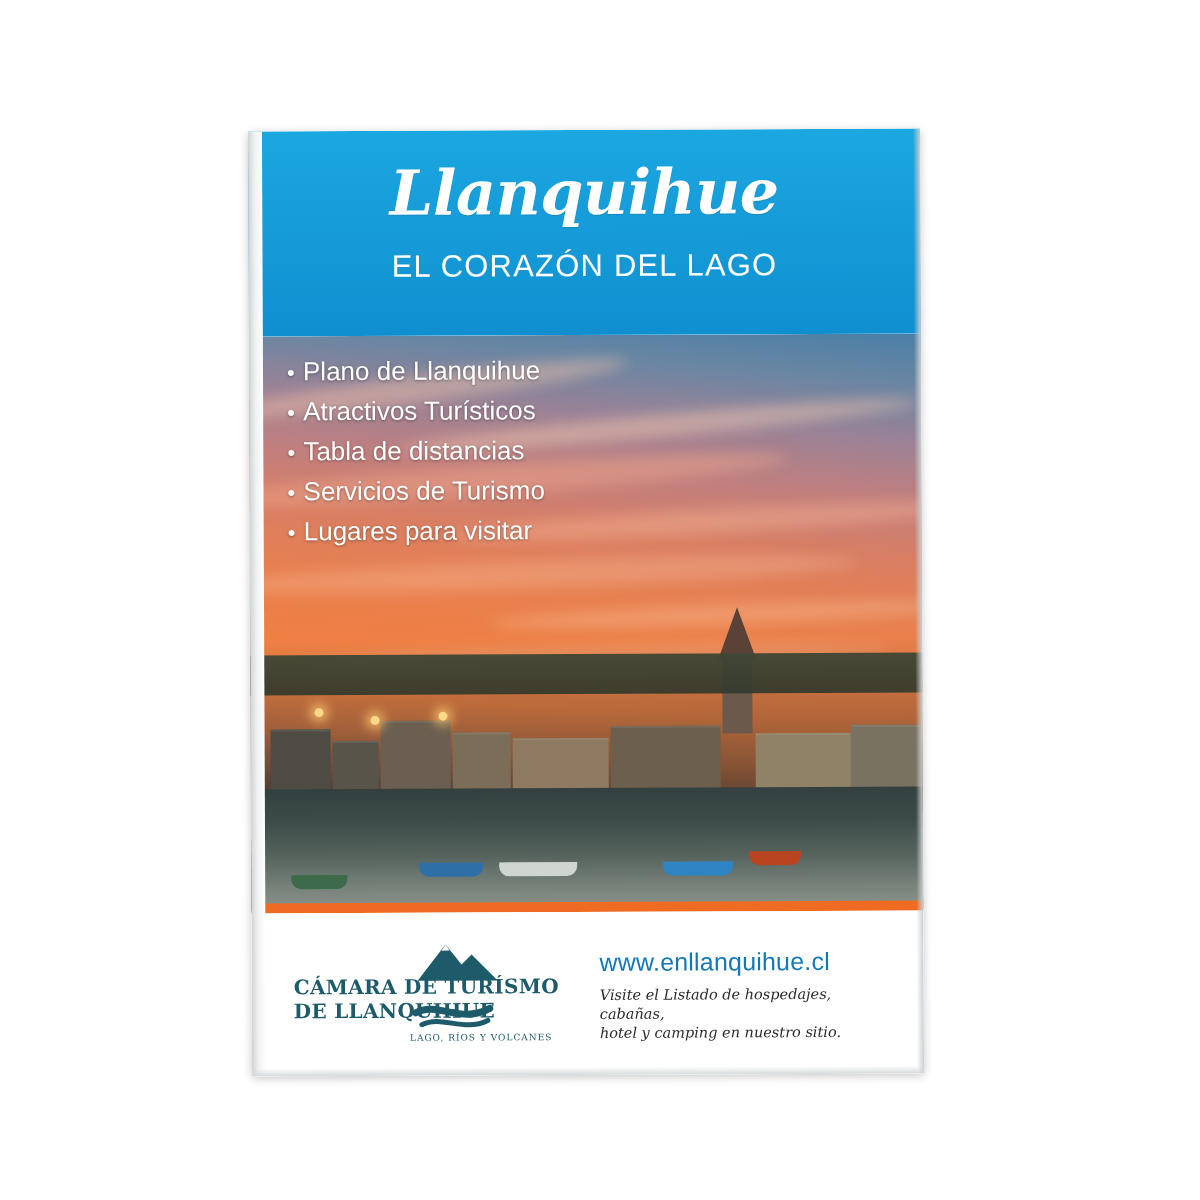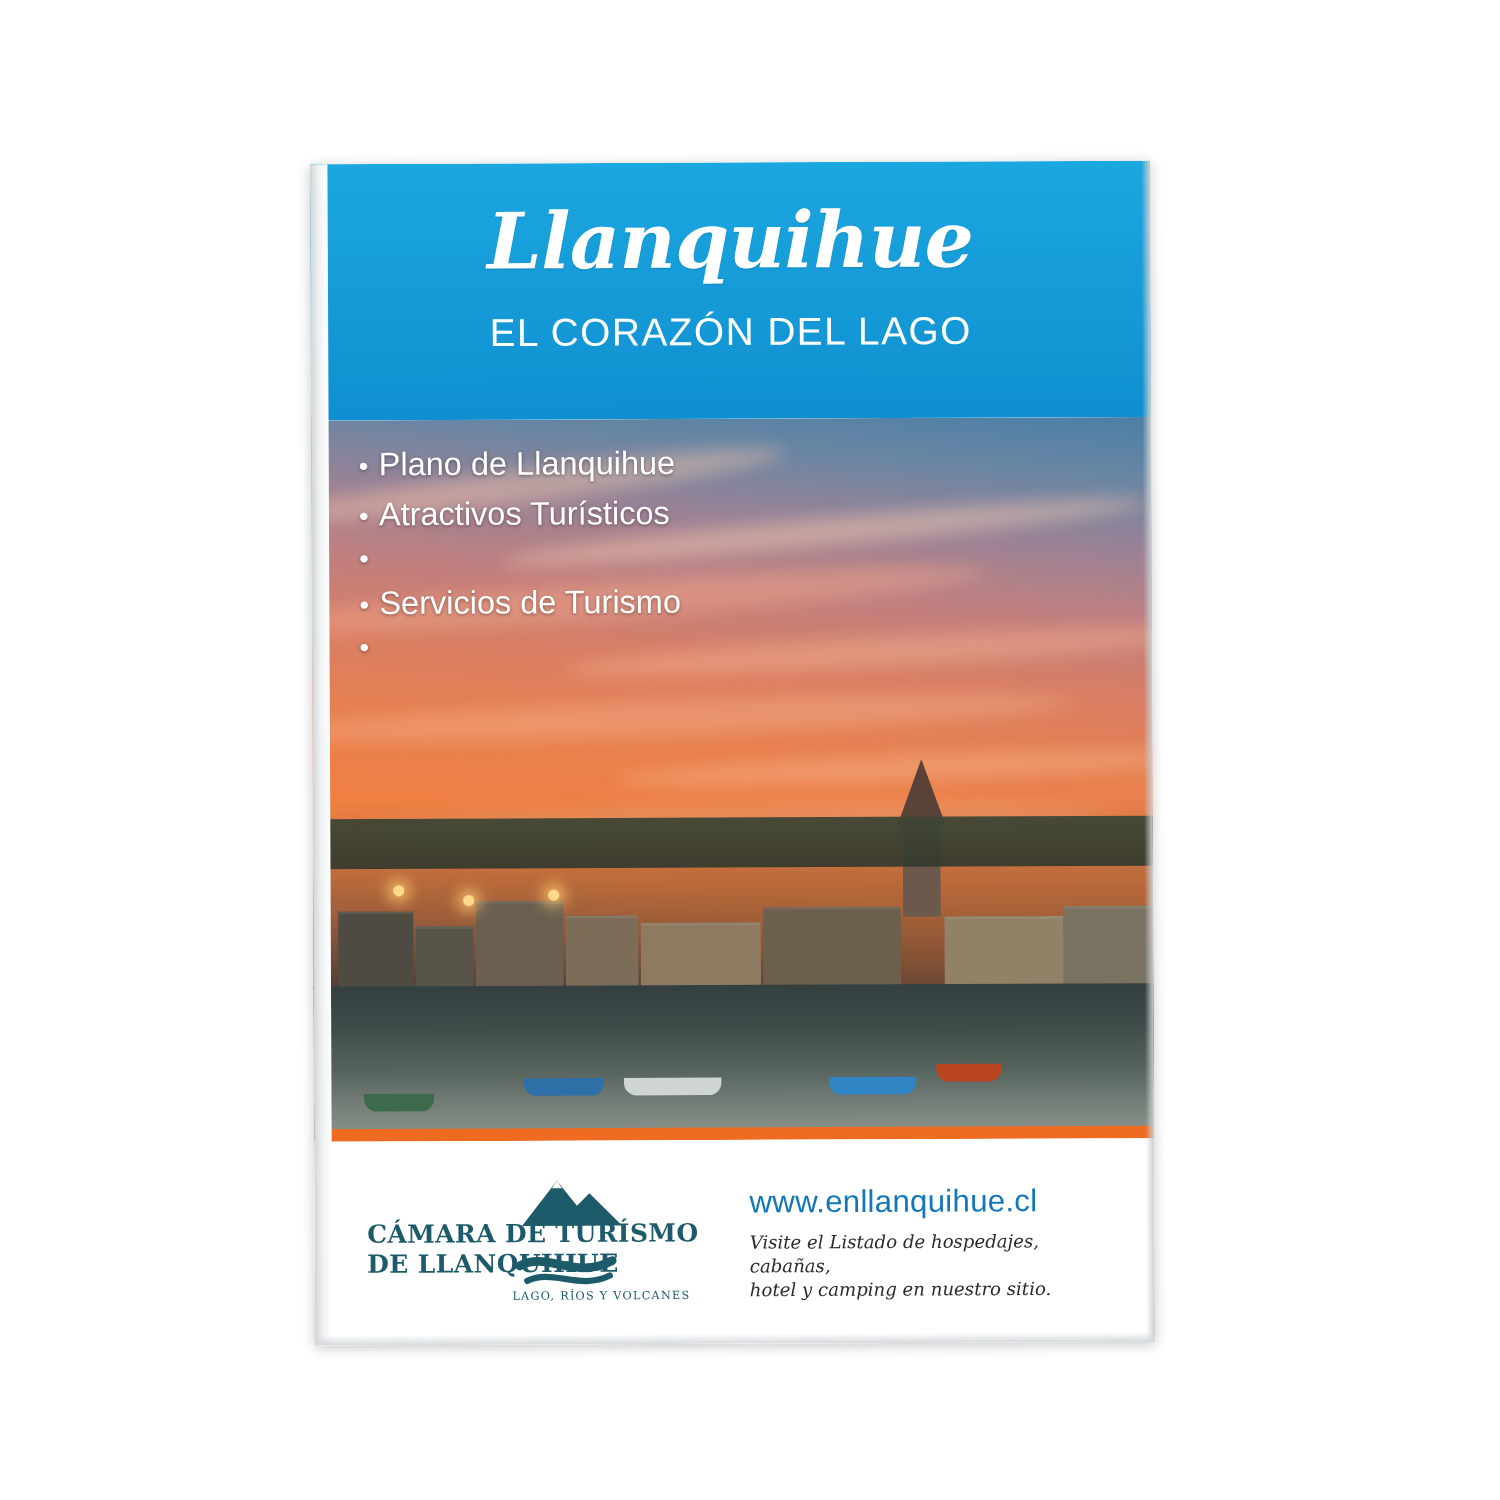--- a/index.html
+++ b/index.html
@@ -351,27 +351,29 @@
         <div class="bullet-row">
           <span class="bullet-dot">•</span>
           <span class="bullet-label">Plano de Llanquihue</span>
         </div>
         <div class="bullet-row">
           <span class="bullet-dot">•</span>
           <span class="bullet-label">Atractivos Turísticos</span>
         </div>
         <div class="bullet-row">
           <span class="bullet-dot">•</span>
+          <span class="bullet-label">Tabla de distancias</span>
         </div>
         <div class="bullet-row">
           <span class="bullet-dot">•</span>
           <span class="bullet-label">Servicios de Turismo</span>
         </div>
         <div class="bullet-row">
           <span class="bullet-dot">•</span>
+          <span class="bullet-label">Lugares para visitar</span>
         </div>
       </div>
     </div>
 
     <div class="orange-bar"></div>
 
     <div class="footer">
 
       <div class="logo">
         <svg width="120" height="96" viewBox="0 0 120 96">

